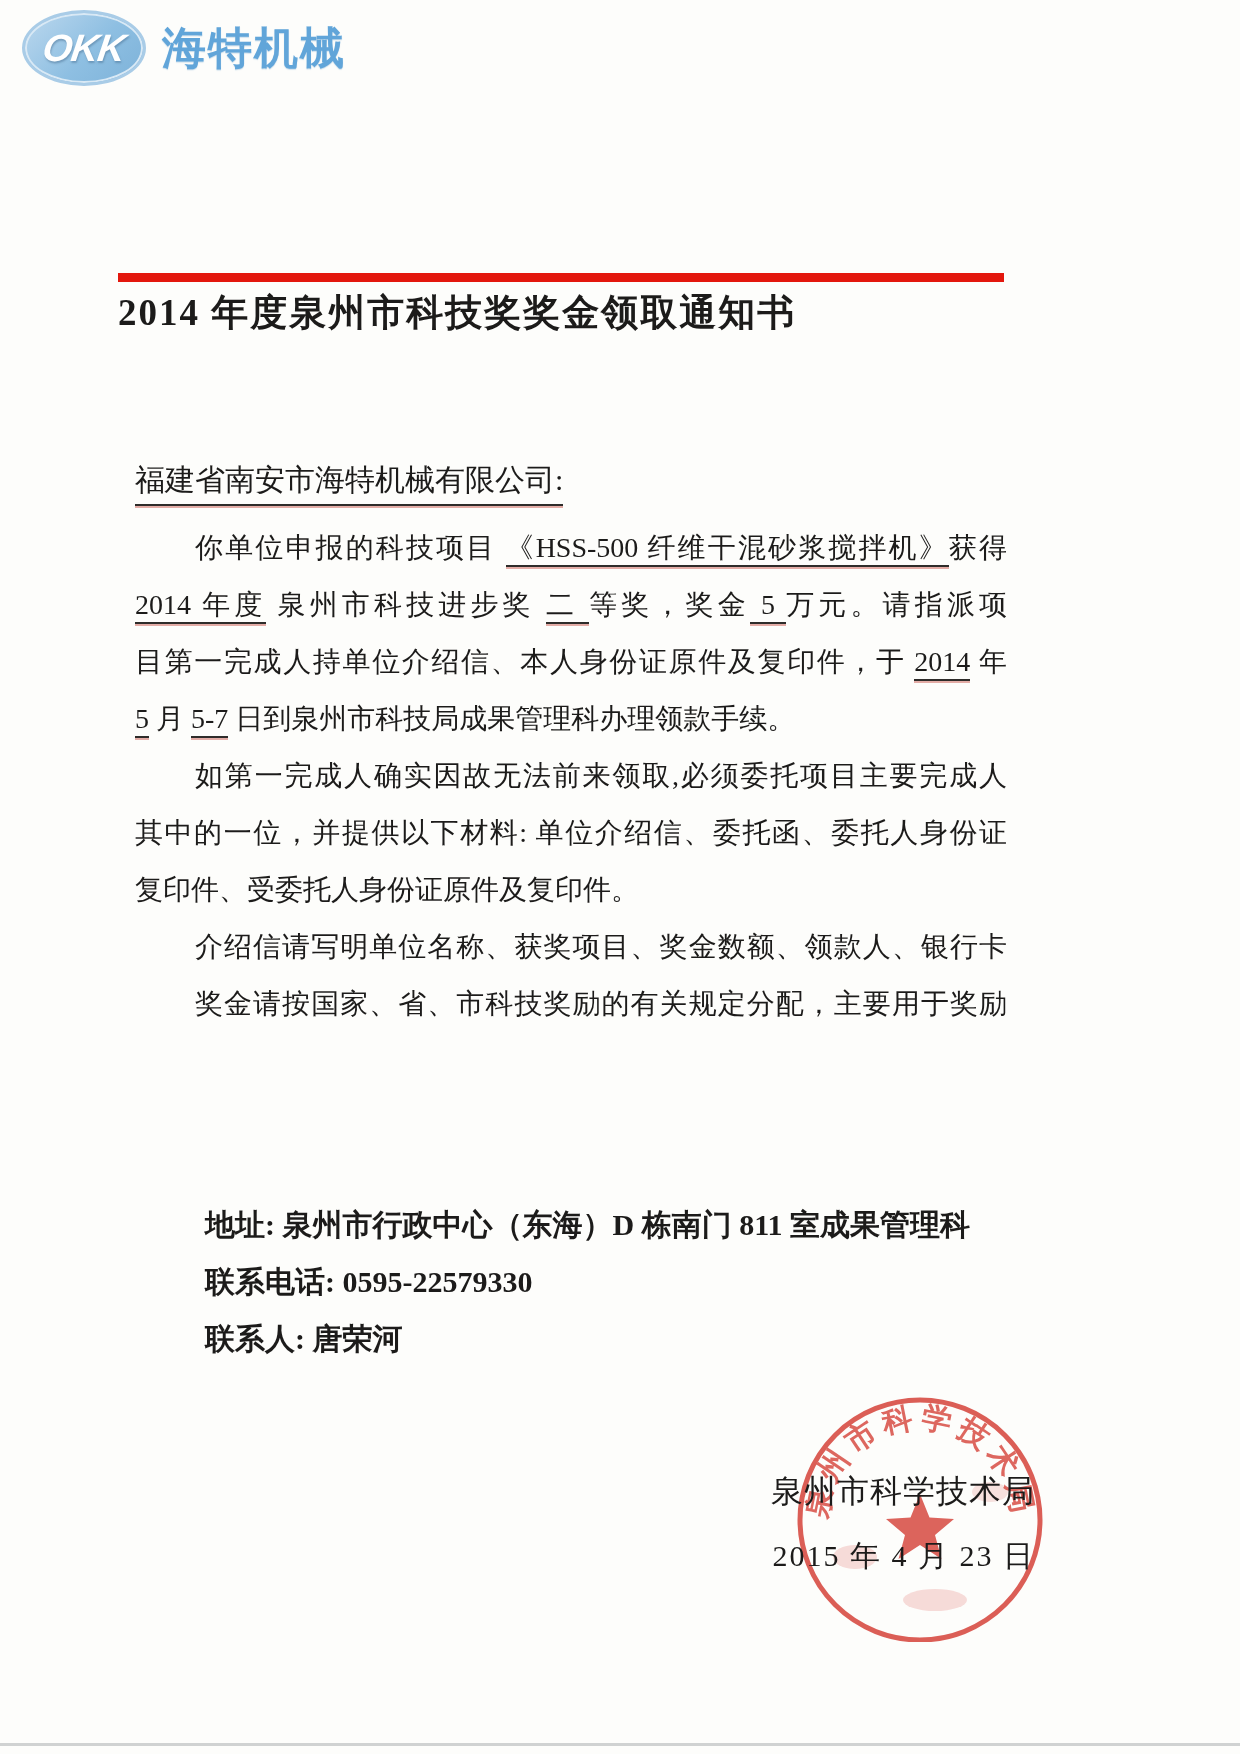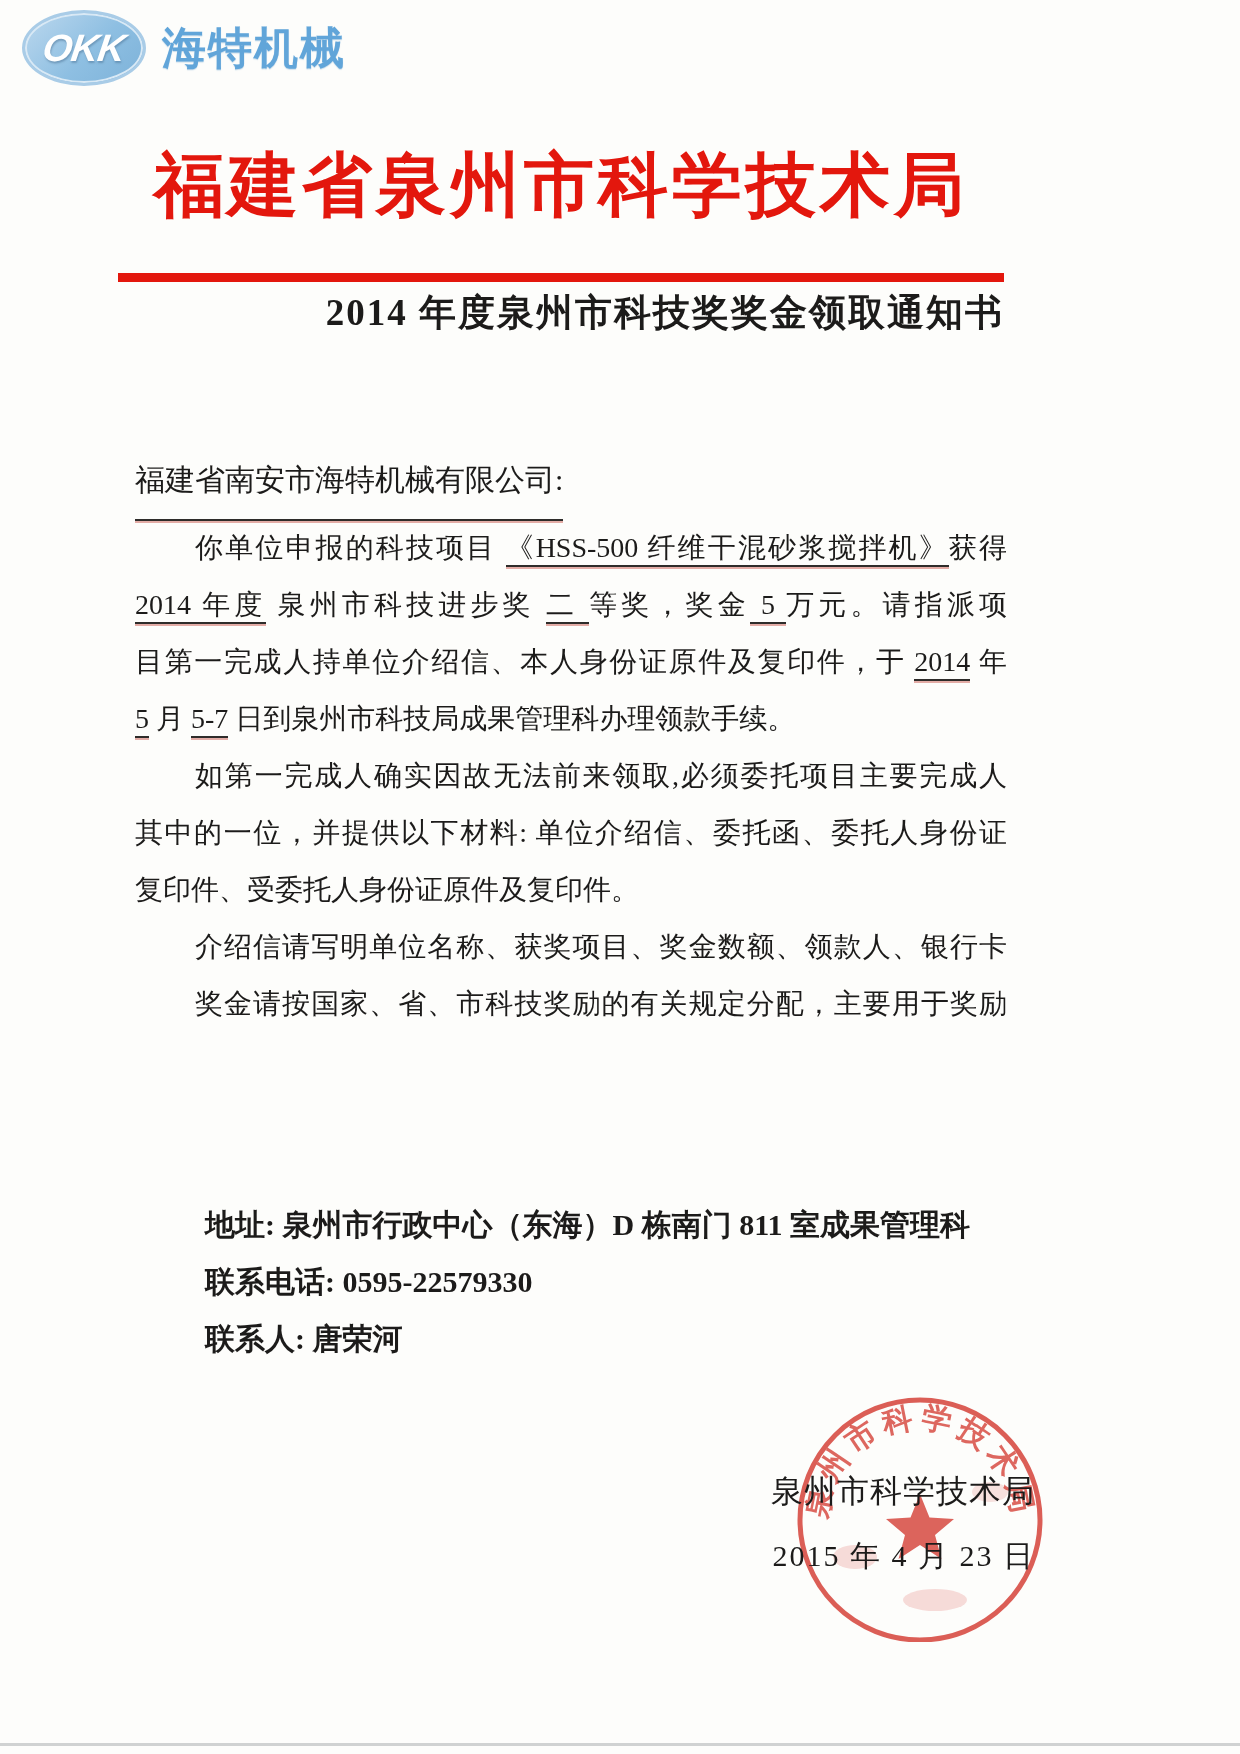--- a/index.html
+++ b/index.html
@@ -26,26 +26,26 @@
     text-shadow:0 1px 1px rgba(120,170,210,.4);letter-spacing:2px;
   }
   
   .content-col{position:absolute;left:118px;width:886px;}
   #agency-header{
     top:146px;text-align:center;color:#e3170d;font-weight:900;
     font-size:70px;letter-spacing:4px;line-height:1.15;white-space:nowrap;
   }
   #red-rule{position:absolute;left:118px;top:273px;width:886px;height:9px;background:#e3170d;}
   
-  #notice-title{top:288px;text-align:right;font-size:37px;font-weight:bold;letter-spacing:2px;}
+  #notice-title{top:288px;text-align:left;font-size:37px;font-weight:bold;letter-spacing:2px;}
   
   #salutation{
     position:absolute;left:135px;top:460px;font-size:30px;
     border-bottom:2px solid #2e2c2a;box-shadow:0 2px 0 rgba(196,74,62,.45);
-    padding-bottom:18px;
+    padding-bottom:3px;
   }
   #letter-body{position:absolute;left:135px;top:519px;width:872px;font-size:28px;}
   .bline{height:57px;line-height:57px;white-space:nowrap;}
   .bline.fill{text-align:justify;text-align-last:justify;white-space:normal;}
   .bline.indent{text-indent:60px;}
   .blank{
     border-bottom:2px solid #2e2c2a;
     box-shadow:0 2px 0 rgba(196,74,62,.45);
     padding-bottom:2px;
   }
@@ -65,21 +65,20 @@
 
 <div id="page">
 
   <div id="logo">
     <div class="logo-ellipse">
       <span class="logo-brand">OKK</span>
     </div>
     <span class="logo-company">海特机械</span>
   </div>
 
-  <div id="agency-header" class="content-col">福建省泉州市科学技术局</div>
   <div id="red-rule"></div>
 
   <div id="notice-title" class="content-col">2014 年度泉州市科技奖奖金领取通知书</div>
 
   <div id="salutation">福建省南安市海特机械有限公司:</div>
 
   <div id="letter-body">
       <div class="bline indent fill"><span>你单位申报的科技项目 </span><span class="blank">《HSS-500 纤维干混砂浆搅拌机》</span><span>获得</span></div>
       <div class="bline fill"><span class="blank">2014 年度</span><span> 泉州市科技进步奖 </span><span class="blank"> 二 </span><span>等奖，奖金</span><span class="blank"> 5 </span><span>万元。请指派项</span></div>
       <div class="bline fill"><span>目第一完成人持单位介绍信、本人身份证原件及复印件，于 </span><span class="blank">2014</span><span> 年</span></div>

